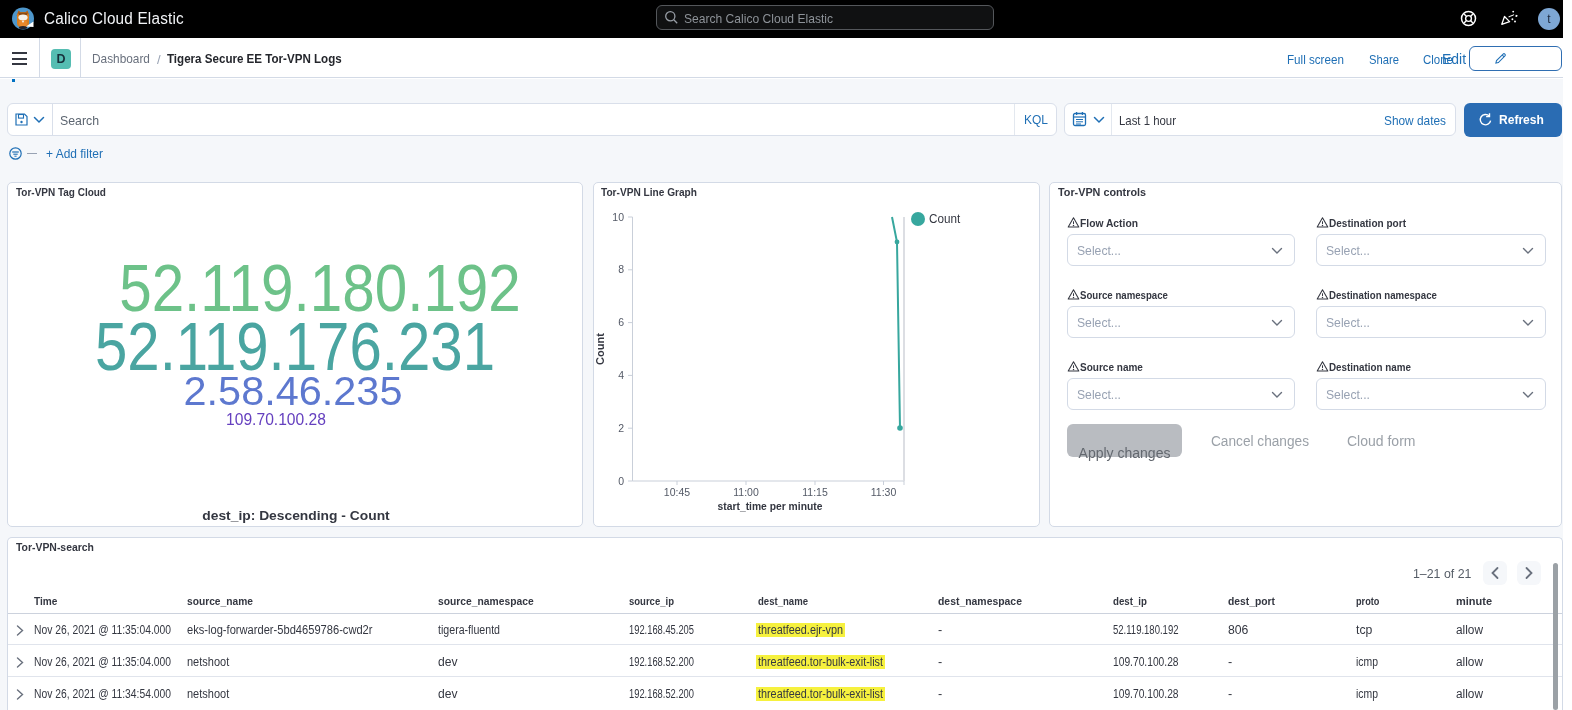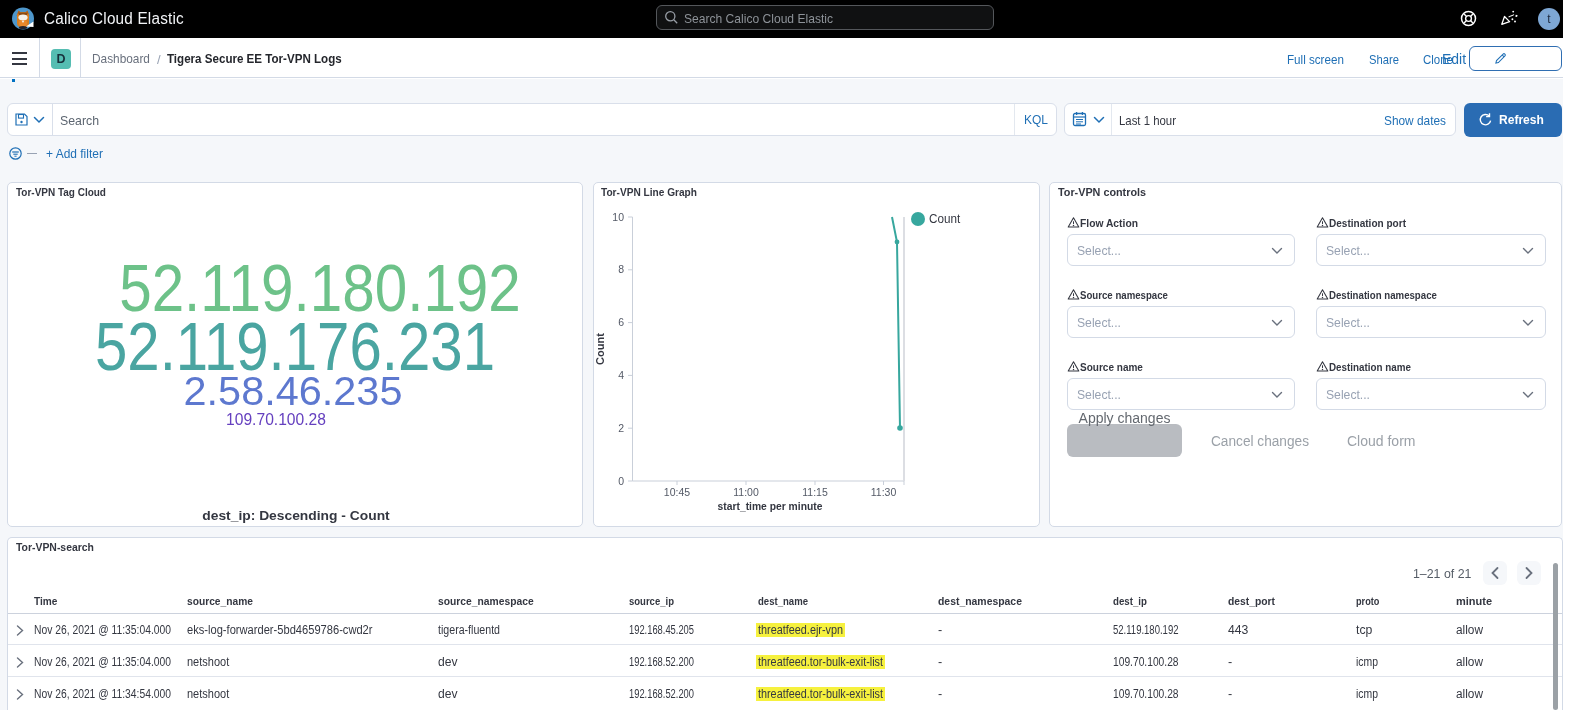--- a/index.html
+++ b/index.html
@@ -238,21 +238,21 @@
     </svg>
   </div>
 <div class="tx" style="left:1077px;top:394px;font-size:13px;color:#98a2b3;font-weight:400;line-height:1;transform:translateY(-50%) scaleX(0.937);">Select...</div>
 <div class="sel" style="left:1316px;top:378px;width:230px;">
     <svg viewBox="0 0 12 8">
       <path d="M1.5 1.5 L6 6 L10.5 1.5" fill="none" stroke="#69707d" stroke-width="1.4" stroke-linecap="round"></path>
     </svg>
   </div>
 <div class="tx" style="left:1326px;top:394px;font-size:13px;color:#98a2b3;font-weight:400;line-height:1;transform:translateY(-50%) scaleX(0.937);">Select...</div>
 <div class="abs" style="left:1067px;top:424px;width:115px;height:33px;background:#b9bcc1;border-radius:6px;"></div>
-<div class="tx" style="left:1124.5px;top:418px;font-size:14px;color:#63686f;font-weight:400;line-height:1;transform-origin:50% 50%;transform:translate(-50%,-50%) scaleX(1.0);">Apply changes</div>
+<div class="tx" style="left:1124.5px;top:453px;font-size:14px;color:#63686f;font-weight:400;line-height:1;transform-origin:50% 50%;transform:translate(-50%,-50%) scaleX(1.0);">Apply changes</div>
 <div class="tx" style="left:1211px;top:440.5px;font-size:14px;color:#9ba1a8;font-weight:400;line-height:1;transform:translateY(-50%) scaleX(0.976);">Cancel changes</div>
 <div class="tx" style="left:1347px;top:440.5px;font-size:14px;color:#9ba1a8;font-weight:400;line-height:1;transform:translateY(-50%) scaleX(1.0);">Cloud form</div>
 <div class="panel" style="left:7px;top:537px;width:1556px;height:200px;border-radius:5px 5px 0 0;border-bottom:none;"></div>
 <div class="tx" style="left:16px;top:547px;font-size:11px;color:#343741;font-weight:700;line-height:1;transform:translateY(-50%) scaleX(0.947);">Tor-VPN-search</div>
 <div class="tx" style="left:1413px;top:572.5px;font-size:13px;color:#555c66;font-weight:400;line-height:1;transform:translateY(-50%) scaleX(0.95);">1–21 of 21</div>
 <div class="abs" style="left:1483px;top:561px;width:24px;height:24px;background:#f5f7fa;border-radius:6px;"></div>
 <svg class="abs" style="left:1490px;top:566px;" width="10" height="14" viewBox="0 0 10 14">
     <path d="M7.5 2 L2.5 7 L7.5 12" fill="none" stroke="#69707d" stroke-width="1.8" stroke-linecap="round"></path>
   </svg>
 <div class="abs" style="left:1517px;top:561px;width:24px;height:24px;background:#f5f7fa;border-radius:6px;"></div>
@@ -274,21 +274,21 @@
     <path d="M2.5 2 L7.5 6.5 L2.5 11" fill="none" stroke="#69707d" stroke-width="1.4" stroke-linecap="round"></path>
   </svg>
 <div class="tx" style="left:34px;top:630px;font-size:12.5px;color:#343741;font-weight:400;line-height:1;transform:translateY(-50%) scaleX(0.825);">Nov 26, 2021 @ 11:35:04.000</div>
 <div class="tx" style="left:187px;top:630px;font-size:12.5px;color:#343741;font-weight:400;line-height:1;transform:translateY(-50%) scaleX(0.89);">eks-log-forwarder-5bd4659786-cwd2r</div>
 <div class="tx" style="left:438px;top:630px;font-size:12.5px;color:#343741;font-weight:400;line-height:1;transform:translateY(-50%) scaleX(0.85);">tigera-fluentd</div>
 <div class="tx" style="left:629px;top:630px;font-size:12.5px;color:#343741;font-weight:400;line-height:1;transform:translateY(-50%) scaleX(0.748);">192.168.45.205</div>
 <div class="abs" style="left:756px;top:623px;width:89px;height:14px;background:#f6f13e;"></div>
 <div class="tx" style="left:758px;top:630px;font-size:12.5px;color:#343741;font-weight:400;line-height:1;transform:translateY(-50%) scaleX(0.868);">threatfeed.ejr-vpn</div>
 <div class="tx" style="left:938px;top:630px;font-size:12.5px;color:#343741;font-weight:400;line-height:1;transform:translateY(-50%) scaleX(1.008);">-</div>
 <div class="tx" style="left:1113px;top:630px;font-size:12.5px;color:#343741;font-weight:400;line-height:1;transform:translateY(-50%) scaleX(0.762);">52.119.180.192</div>
-<div class="tx" style="left:1228px;top:630px;font-size:12.5px;color:#343741;font-weight:400;line-height:1;transform:translateY(-50%) scaleX(0.978);">443</div>
+<div class="tx" style="left:1228px;top:630px;font-size:12.5px;color:#343741;font-weight:400;line-height:1;transform:translateY(-50%) scaleX(0.978);">806</div>
 <div class="tx" style="left:1356px;top:630px;font-size:12px;color:#343741;font-weight:400;line-height:1;transform:translateY(-50%) scaleX(1.02);">tcp</div>
 <div class="tx" style="left:1456px;top:630px;font-size:12.5px;color:#343741;font-weight:400;line-height:1;transform:translateY(-50%) scaleX(0.947);">allow</div>
 <div class="hline" style="top:644px;"></div>
 <svg class="abs" style="left:15px;top:655.5px;width:10px;height:13px;" viewBox="0 0 10 13">
     <path d="M2.5 2 L7.5 6.5 L2.5 11" fill="none" stroke="#69707d" stroke-width="1.4" stroke-linecap="round"></path>
   </svg>
 <div class="tx" style="left:34px;top:662px;font-size:12.5px;color:#343741;font-weight:400;line-height:1;transform:translateY(-50%) scaleX(0.825);">Nov 26, 2021 @ 11:35:04.000</div>
 <div class="tx" style="left:187px;top:662px;font-size:12.5px;color:#343741;font-weight:400;line-height:1;transform:translateY(-50%) scaleX(0.88);">netshoot</div>
 <div class="tx" style="left:438px;top:662px;font-size:12.5px;color:#343741;font-weight:400;line-height:1;transform:translateY(-50%) scaleX(0.968);">dev</div>
 <div class="tx" style="left:629px;top:662px;font-size:12.5px;color:#343741;font-weight:400;line-height:1;transform:translateY(-50%) scaleX(0.748);">192.168.52.200</div>

